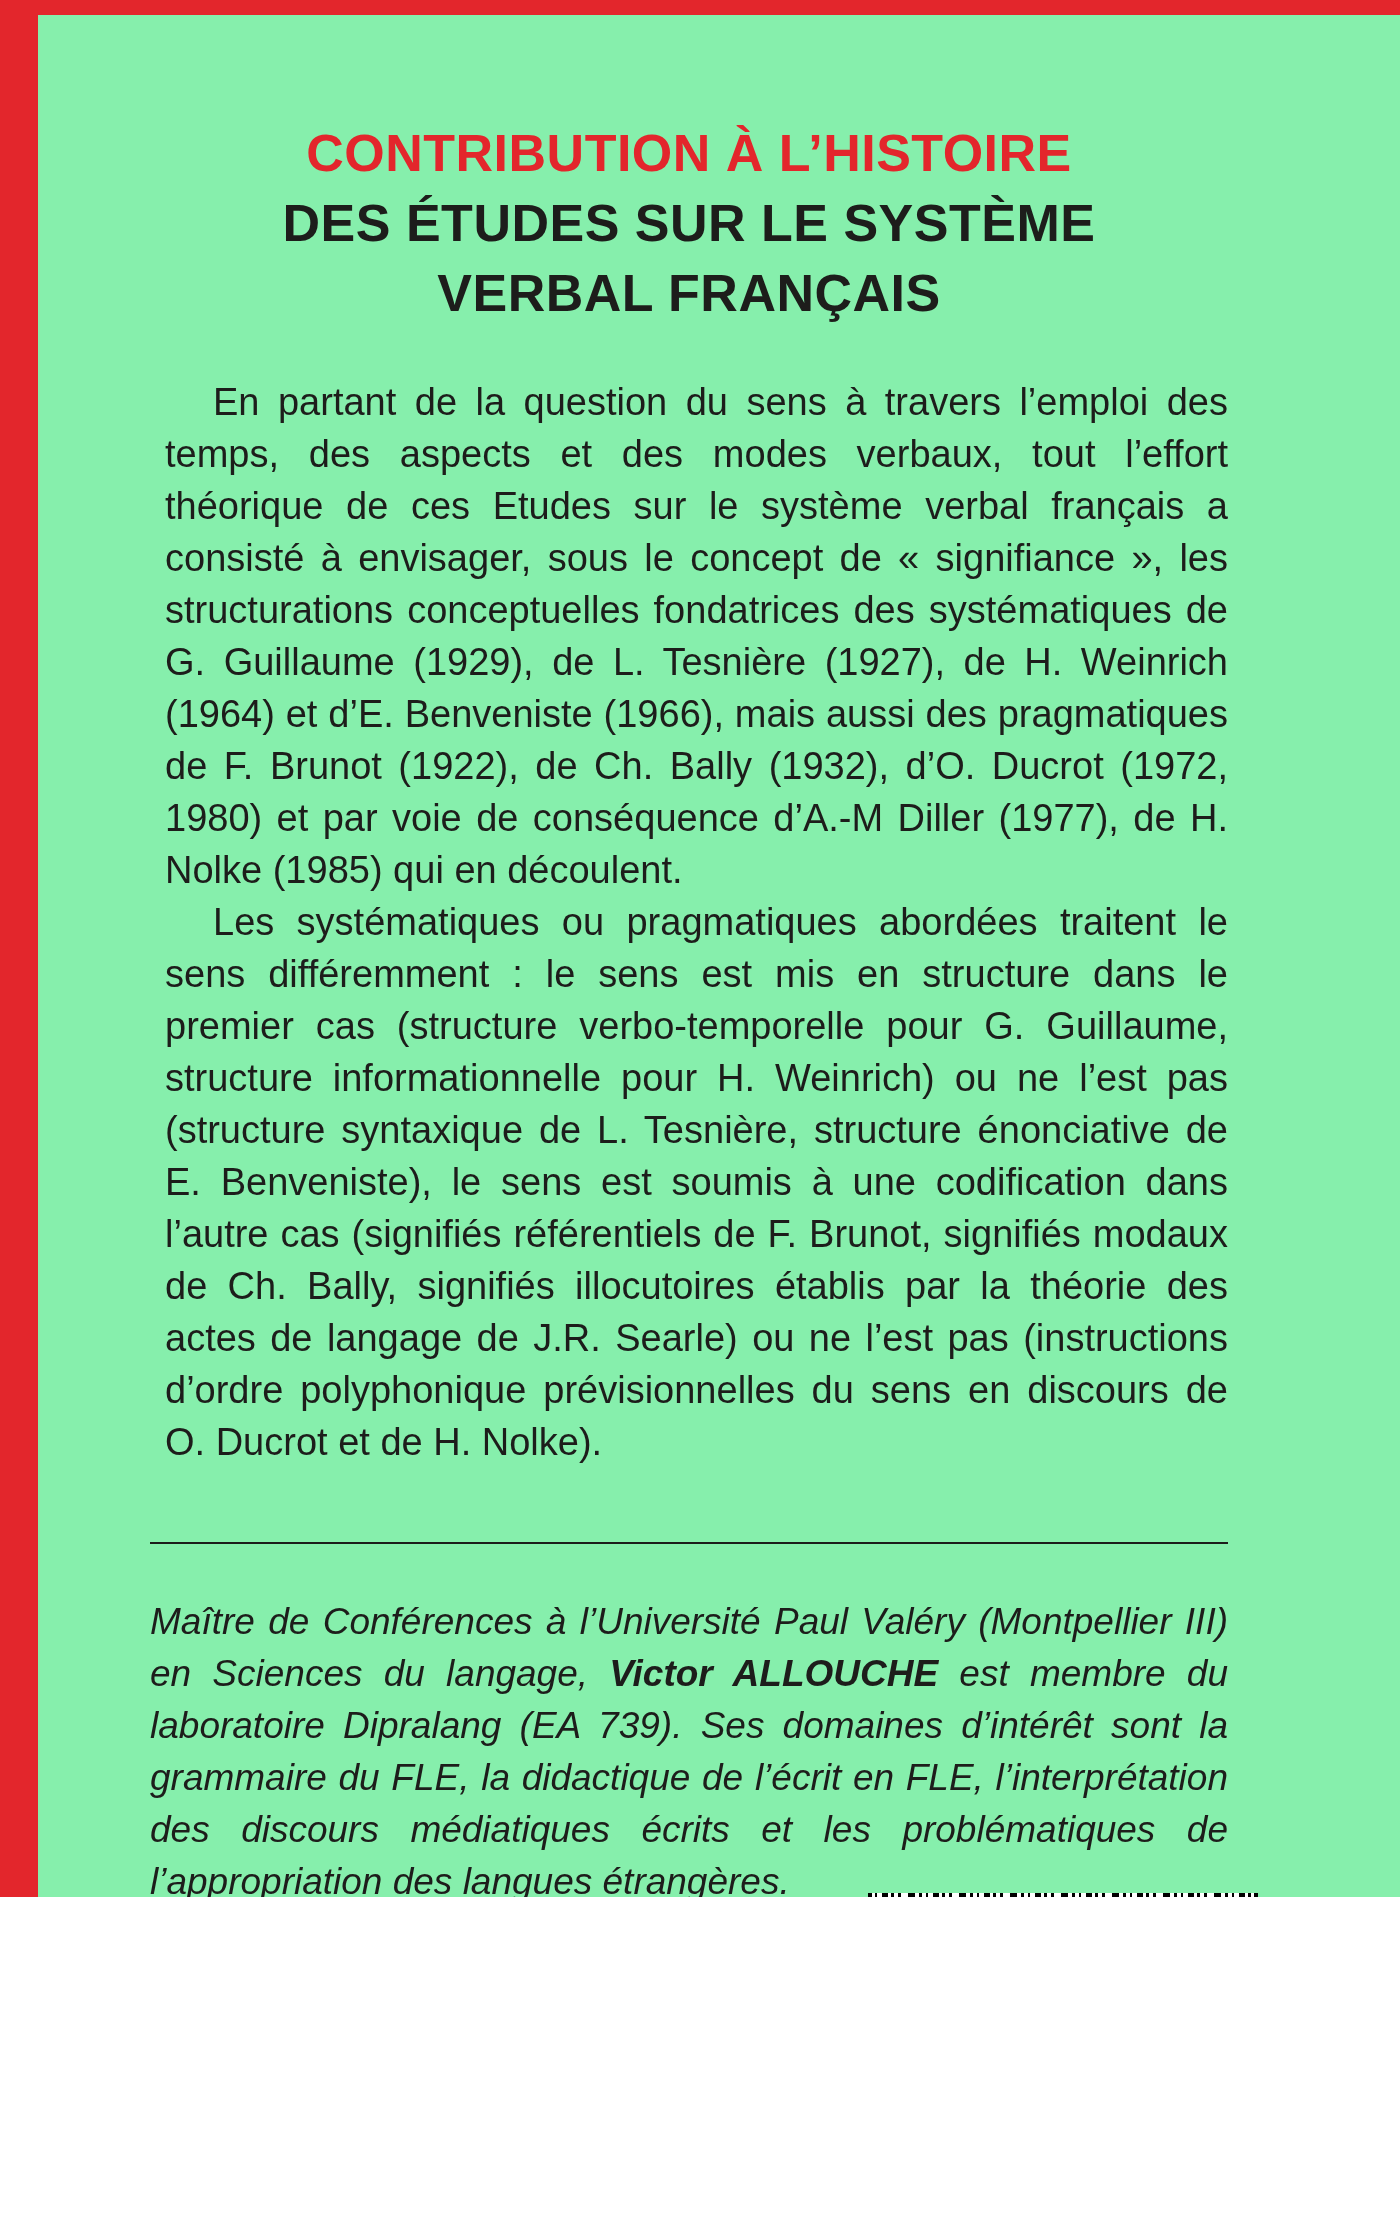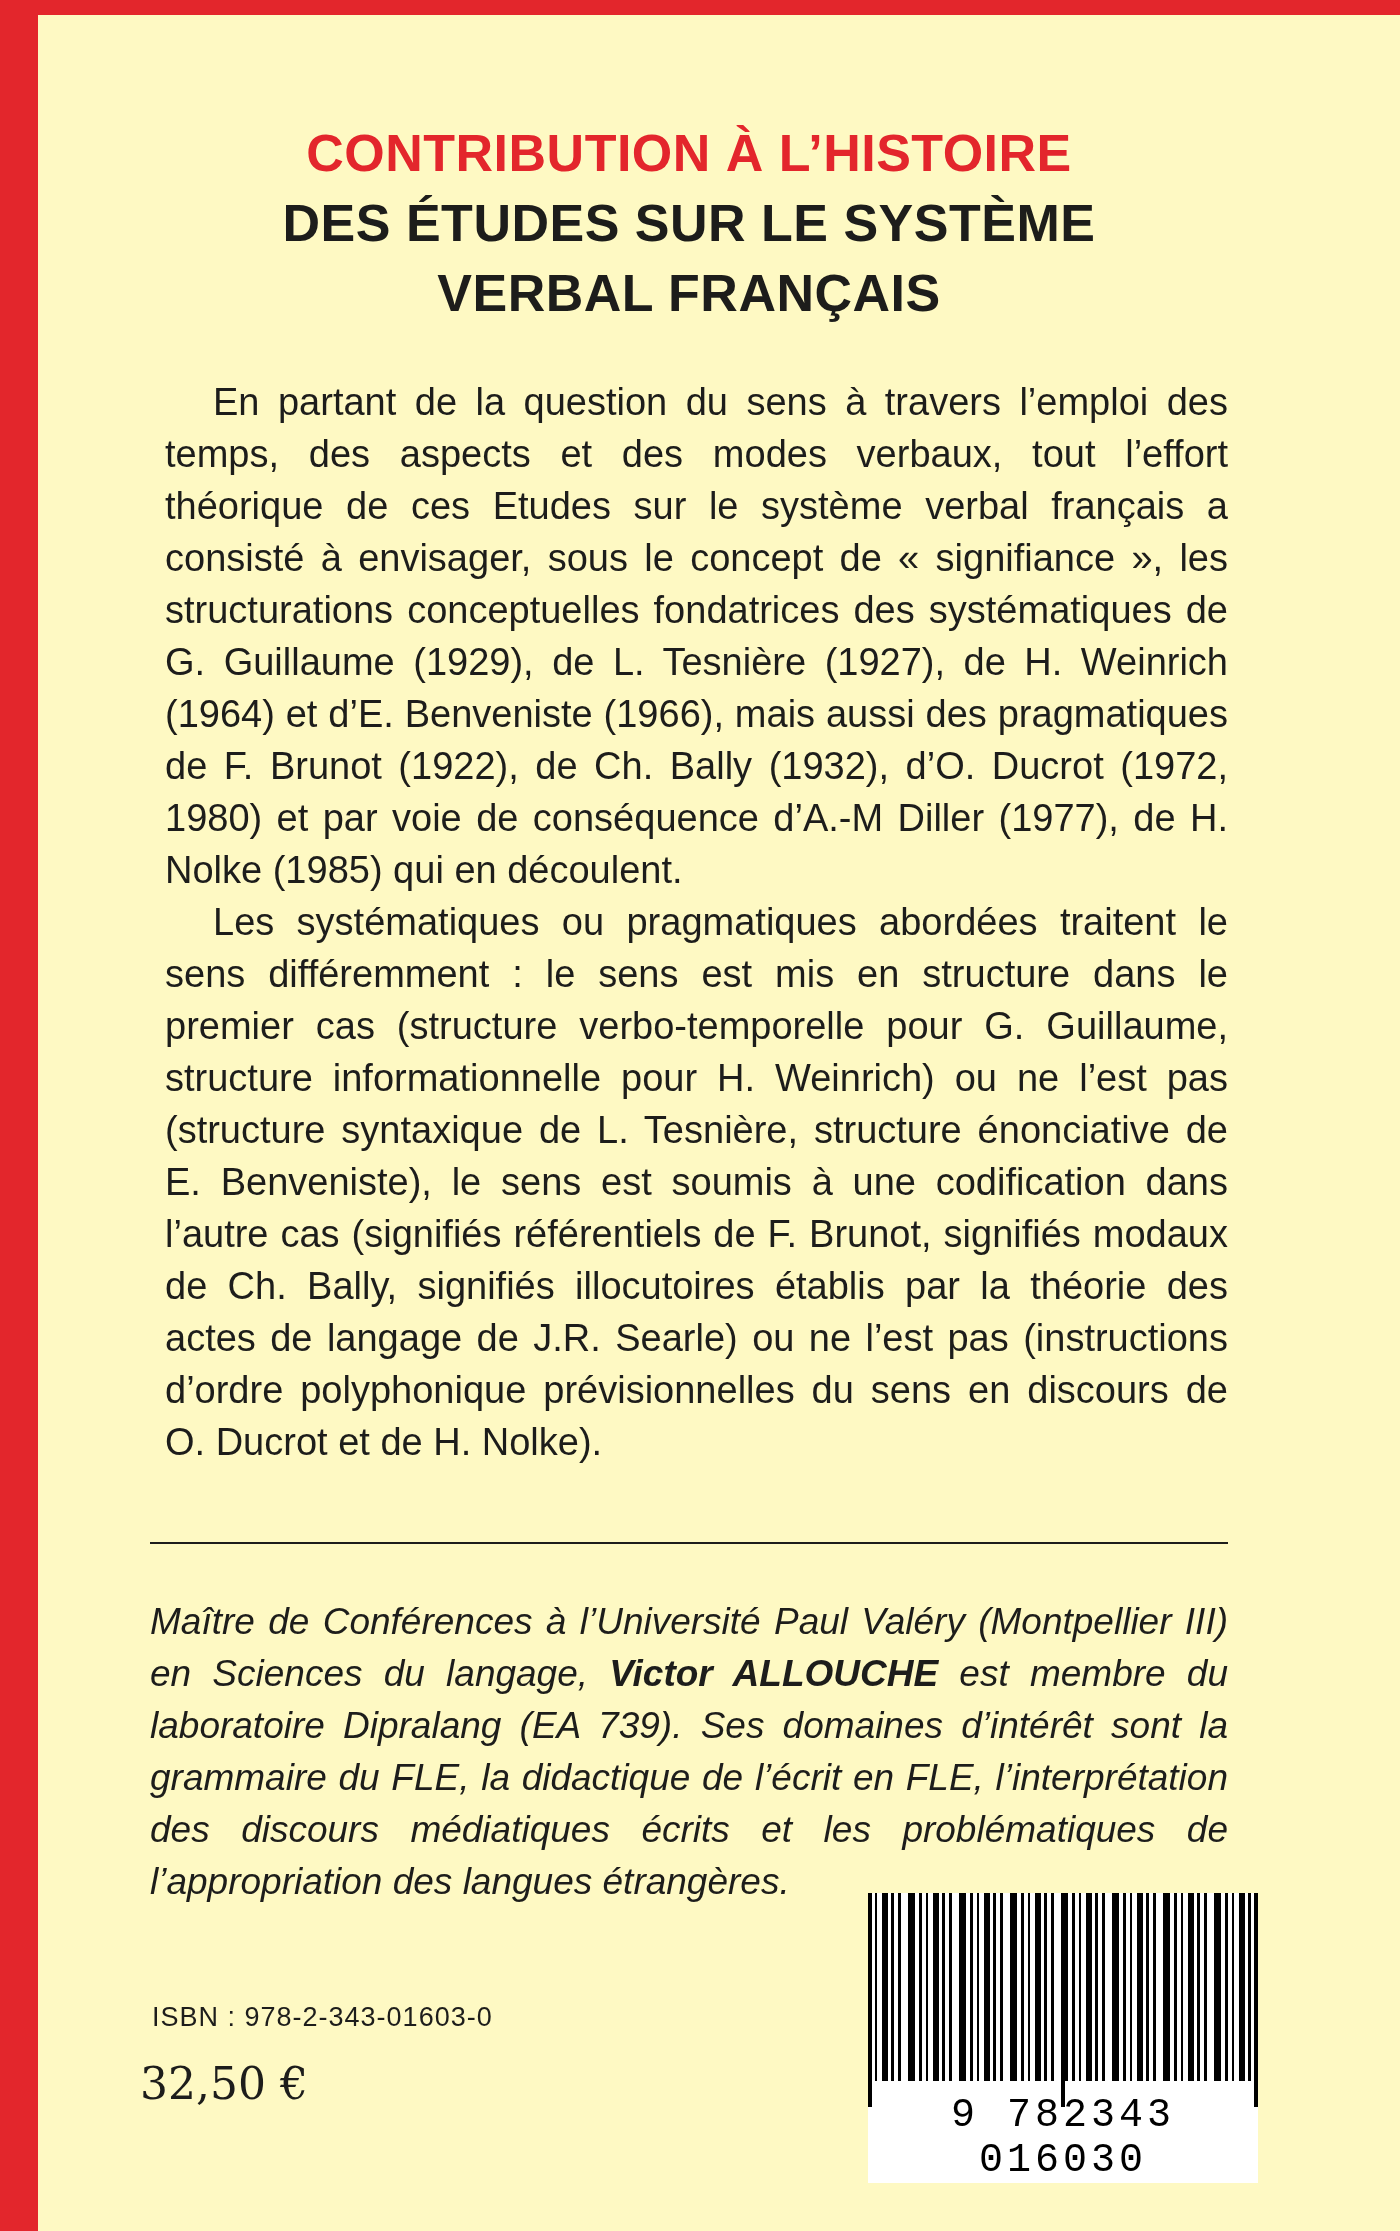--- a/index.html
+++ b/index.html
@@ -4,22 +4,22 @@
 <style>
   * { margin: 0; padding: 0; box-sizing: border-box; }
   html, body { background: #ffffff; }
   body {
     width: 1400px; height: 2231px;
     font-family: "Liberation Sans", sans-serif;
     color: #1d1d1b;
   }
   .page {
     position: relative;
-    width: 1400px; height: 2231px;
-    background: #fef9c3;
+    width: 1400px; height: 1897px;
+    background: #86efac;
     overflow: hidden;
   }
   .red-top {
     position: absolute; top: 0; left: 0;
     width: 100%; height: 15px;
     background: #e3262c;
   }
   .red-left {
     position: absolute; top: 0; left: 0;
     width: 38px; height: 100%;

